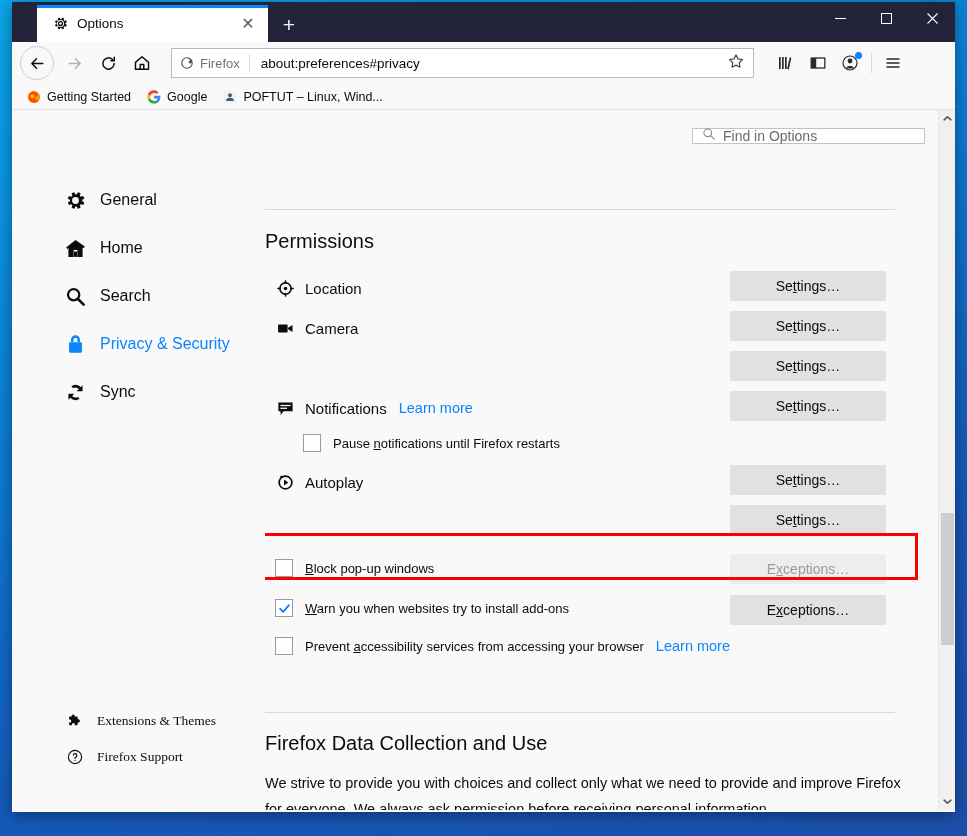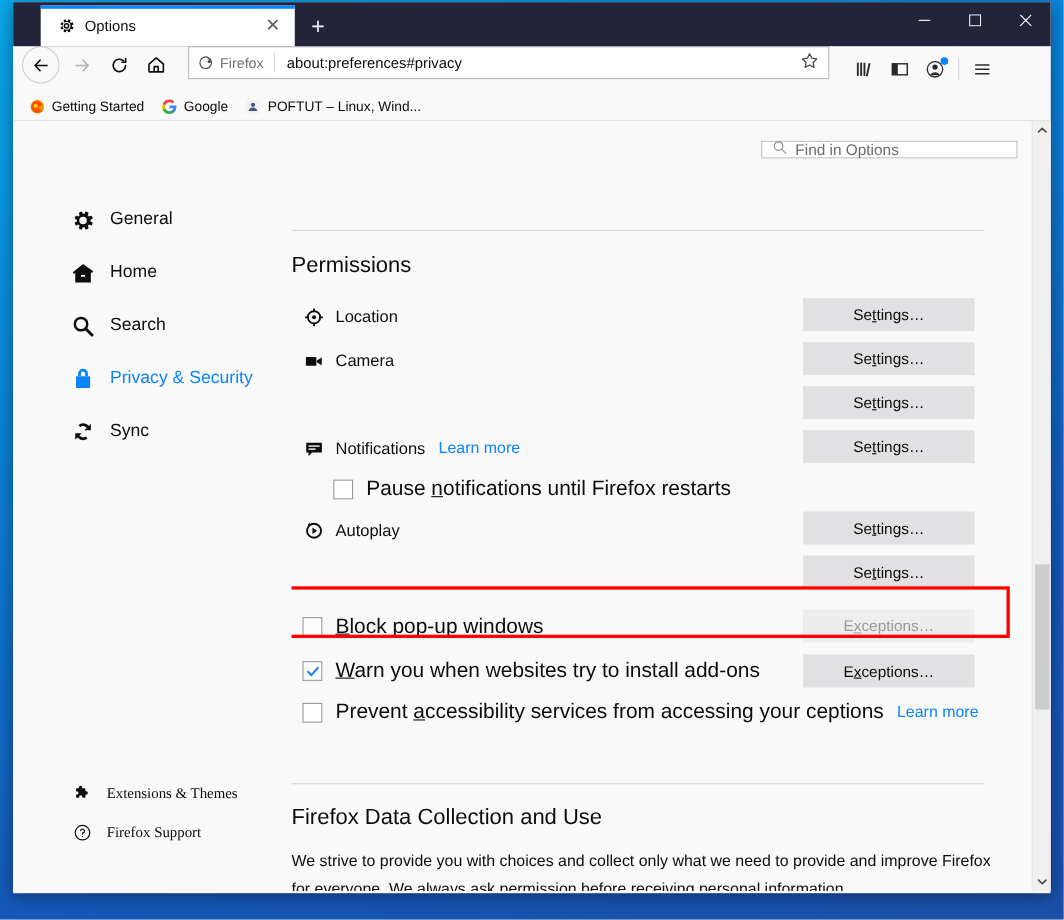--- a/index.html
+++ b/index.html
@@ -70,21 +70,21 @@
   .wc {
     width: 46px; height: 33px;
     display: flex; align-items: center; justify-content: center;
     color: #ffffff;
   }
 
   
   .navbar {
     height: 42px;
     background: #f9f9fa;
-    display: flex; 
+    display: flex; align-items: center;
     padding: 0 8px;
     box-sizing: border-box;
   }
   .navbtn {
     width: 34px; height: 34px;
     display: flex; align-items: center; justify-content: center;
     color: #0c0c0d;
     flex: 0 0 auto;
   }
   .navbtn.back {
@@ -259,21 +259,21 @@
   .cbox {
     width: 18px; height: 18px;
     border: 1px solid #9a9a9e;
     background: #ffffff;
     box-sizing: border-box;
     margin-right: 12px;
     flex: 0 0 auto;
     display: flex; align-items: center; justify-content: center;
     color: #0a84ff; font-size: 14px; line-height: 1;
   }
-  .cblabel { font-size: 19px; color: #0c0c0d; white-space: nowrap; }
+  .cblabel { font-size: 13px; color: #0c0c0d; white-space: nowrap; }
 
   .redbox {
     position: absolute;
     border: 3px solid #ff0000;
     box-sizing: border-box;
     pointer-events: none;
   }
 
   .para {
     position: absolute;
@@ -627,21 +627,21 @@
           </svg>
         </span>
         <span class="cblabel"><span></span><span class="ak">W</span><span>arn you when websites try to install add-ons</span></span>
       </div>
       <div class="btn" style="top:485px; left:465px;">
         <span><span>E</span><span class="ak">x</span><span>ceptions…</span></span>
       </div>
 
       <div class="cbrow" style="top:527px; left:10px;">
         <span class="cbox"></span>
-        <span class="cblabel"><span>Prevent </span><span class="ak">a</span><span>ccessibility services from accessing your ceptions</span></span>
+        <span class="cblabel"><span>Prevent </span><span class="ak">a</span><span>ccessibility services from accessing your browser</span></span>
         <span class="learnmore">Learn more</span>
       </div>
 
       <div class="hr" style="top:602px;"></div>
 
       <div class="section-title" style="top:622px; left:0;">Firefox Data Collection and Use</div>
 
       <div class="para" style="top:660px; left:0;">We strive to provide you with choices and collect only what we need to provide and improve Firefox for everyone. We always ask permission before receiving personal information.</div>
     </div>
 

